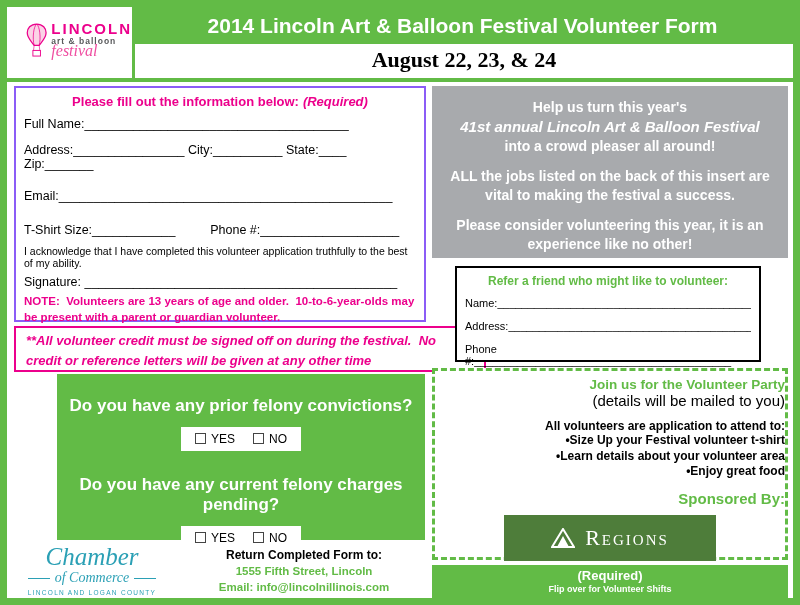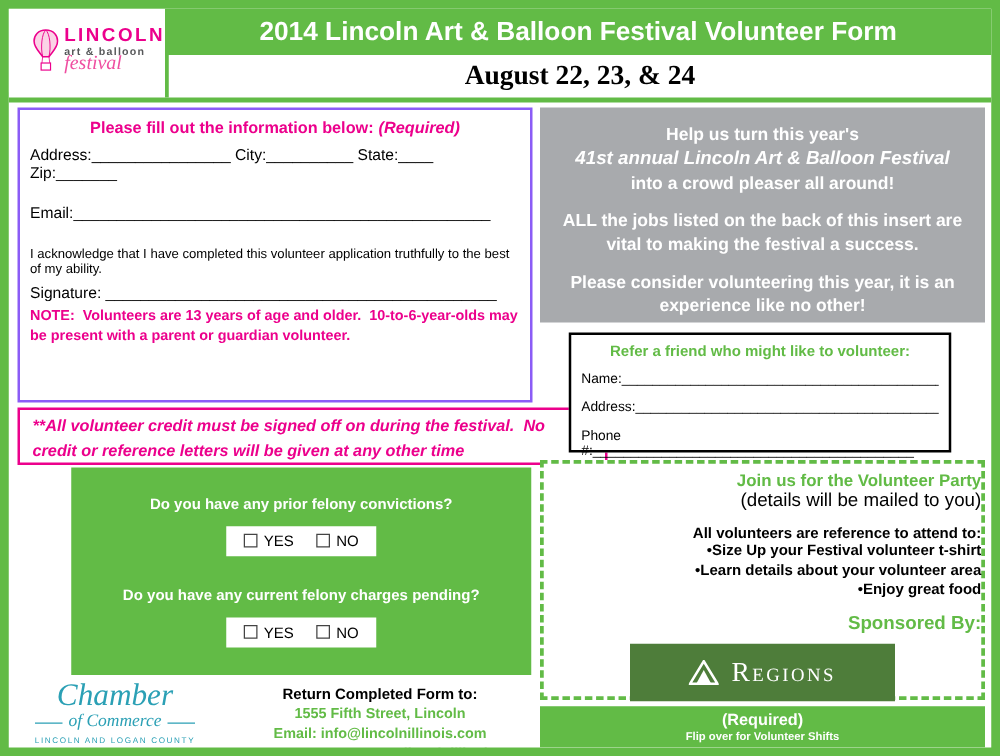--- a/index.html
+++ b/index.html
@@ -29,21 +29,21 @@
   .info-heading .req { font-style:italic; margin-left:4px; }
   .f-line { font-size:12.5px; color:#000; white-space:pre-wrap; overflow:hidden; }
   .mb12 { margin-bottom:12px; } .mb18 { margin-bottom:18px; } .mb20 { margin-bottom:20px; } .mb8 { margin-bottom:8px; } .mb6 { margin-bottom:6px; } .mb5 { margin-bottom:5px; }
   .ack { font-size:10.5px; color:#000; }
   .age-note { font-size:11.5px; font-weight:bold; color:#ec008c; line-height:1.35; white-space:pre-wrap; }
 
   .credit-box { left:7px; top:319px; width:472px; height:46px; border:2px solid #ec008c; background:#fff;
     padding:3px 10px; font-size:13px; font-weight:bold; font-style:italic; color:#ec008c; line-height:1.5; white-space:pre-wrap; }
 
   .felony-box { left:50px; top:367px; width:368px; height:166px; background:#62bb46; text-align:center; padding-top:22px; }
-  .felony-q { color:#fff; font-size:12px; font-weight:bold; margin-bottom:11px; }
+  .felony-q { color:#fff; font-size:17px; font-weight:bold; margin-bottom:11px; }
   .felony-q2 { margin-top:24px; }
   .check-strip { display:inline-block; background:#fff; padding:5px 14px; font-size:12px; color:#000; }
   .cb { display:inline-block; width:11px; height:11px; border:1.5px solid #444; background:#fff; margin-right:5px; vertical-align:-1px; }
   .cb2 { margin-left:18px; }
   .cb-label { font-weight:normal; }
 
   .chamber { left:10px; top:537px; width:150px; text-align:center; color:#2ba0b5; }
   .chamber-name { font-family:"Liberation Serif", serif; font-style:italic; font-size:25px; line-height:1; }
   .chamber-sub { display:flex; align-items:center; justify-content:center; gap:5px;
     font-family:"Liberation Serif", serif; font-style:italic; font-size:14px; margin-top:1px; }
@@ -102,22 +102,24 @@
     </div>
   </div>
   <div class="abs title-bar">2014 Lincoln Art &amp; Balloon Festival Volunteer Form</div>
   <div class="abs dates-bar">August 22, 23, &amp; 24</div>
   <div class="abs header-rule"></div>
 
   <div class="abs info-box">
     <div class="info-heading">
       <span>Please fill out the information below:</span><span class="req">(Required)</span>
     </div>
+    <div class="f-line mb12">Full Name:______________________________________</div>
     <div class="f-line mb18">Address:________________ City:__________ State:____ Zip:_______</div>
     <div class="f-line mb20">Email:________________________________________________</div>
+    <div class="f-line mb8">T-Shirt Size:____________          Phone #:____________________</div>
     <div class="ack mb6">I acknowledge that I have completed this volunteer application truthfully to the best of my ability.</div>
     <div class="f-line mb5">Signature: _____________________________________________</div>
     <div class="age-note">NOTE:  Volunteers are 13 years of age and older.  10-to-6-year-olds may be present with a parent or guardian volunteer.</div>
   </div>
 
   <div class="abs credit-box">**All volunteer credit must be signed off on during the festival.  No credit or reference letters will be given at any other time</div>
 
   <div class="abs felony-box">
     <div class="felony-q">Do you have any prior felony convictions?</div>
     <div class="check-strip">
@@ -157,21 +159,21 @@
   <div class="abs refer-box">
     <div class="refer-heading">Refer a friend who might like to volunteer:</div>
     <div class="refer-line">Name:_____________________________________________</div>
     <div class="refer-line">Address:___________________________________________</div>
     <div class="refer-line">Phone #:__________________________________________</div>
   </div>
 
   <div class="abs party-box">
     <div class="party-heading">Join us for the Volunteer Party</div>
     <div class="party-sub">(details will be mailed to you)</div>
-    <div class="party-intro">All volunteers are reference to attend to:</div>
+    <div class="party-intro">All volunteers are application to attend to:</div>
     <div class="party-bullet">•Size Up your Festival volunteer t-shirt</div>
     <div class="party-bullet">•Learn details about your volunteer area</div>
     <div class="party-bullet">•Enjoy great food</div>
     <div class="sponsored-by">Sponsored By:</div>
     <div class="regions">
       <svg width="24" height="20" viewBox="0 0 24 20">
         <path d="M12 1 L23 19 H1 Z" fill="none" stroke="#ffffff" stroke-width="2"></path>
         <path d="M12 8 L18 19 H6 Z" fill="#ffffff"></path>
       </svg>
       <span class="regions-text">Regions</span>

